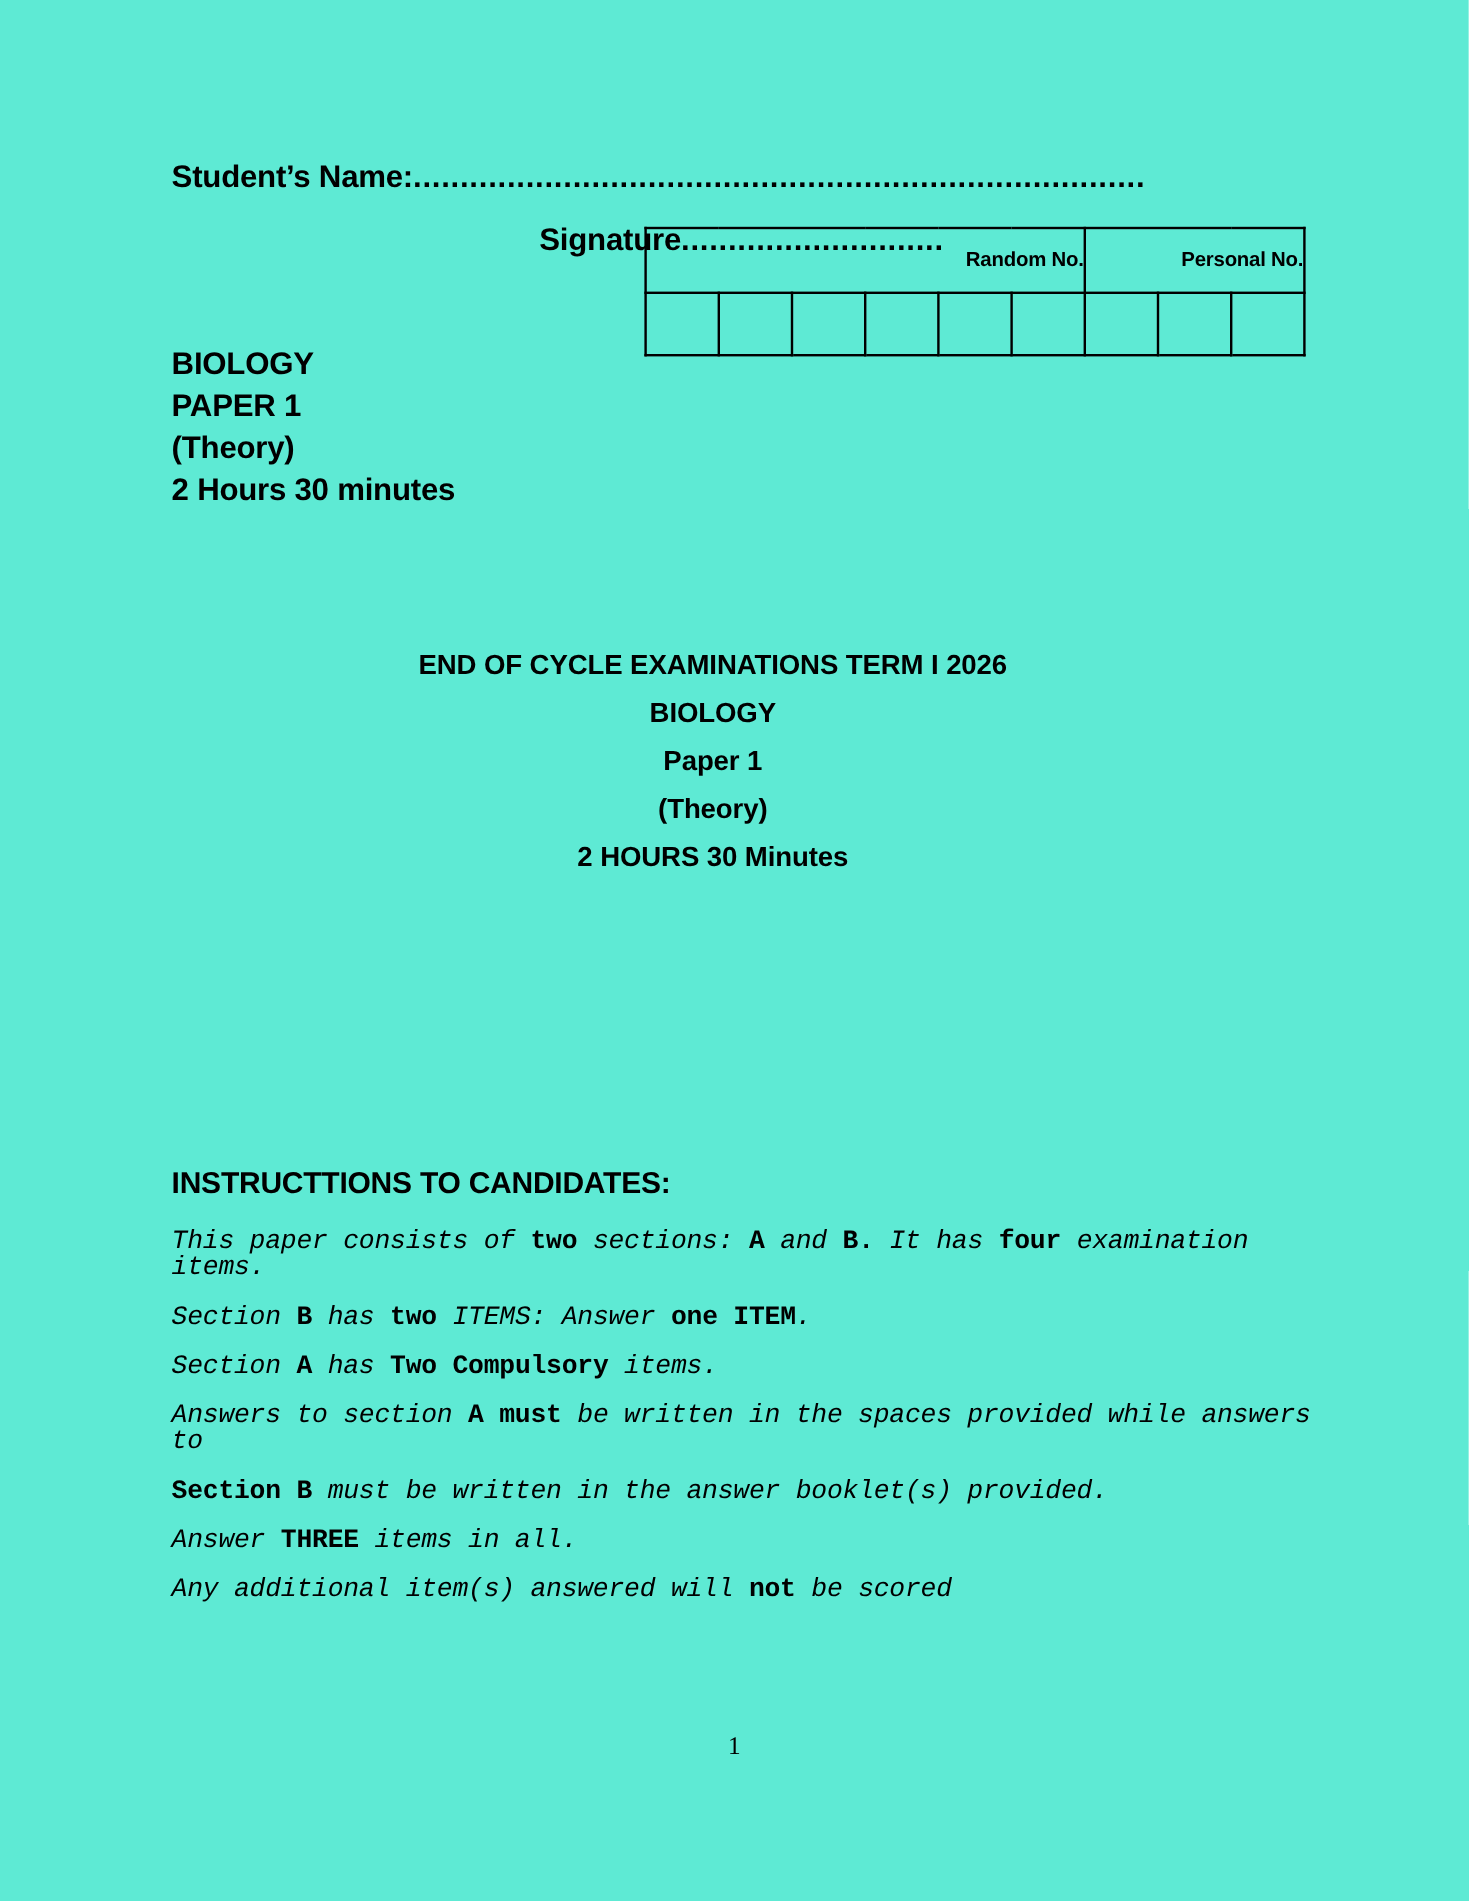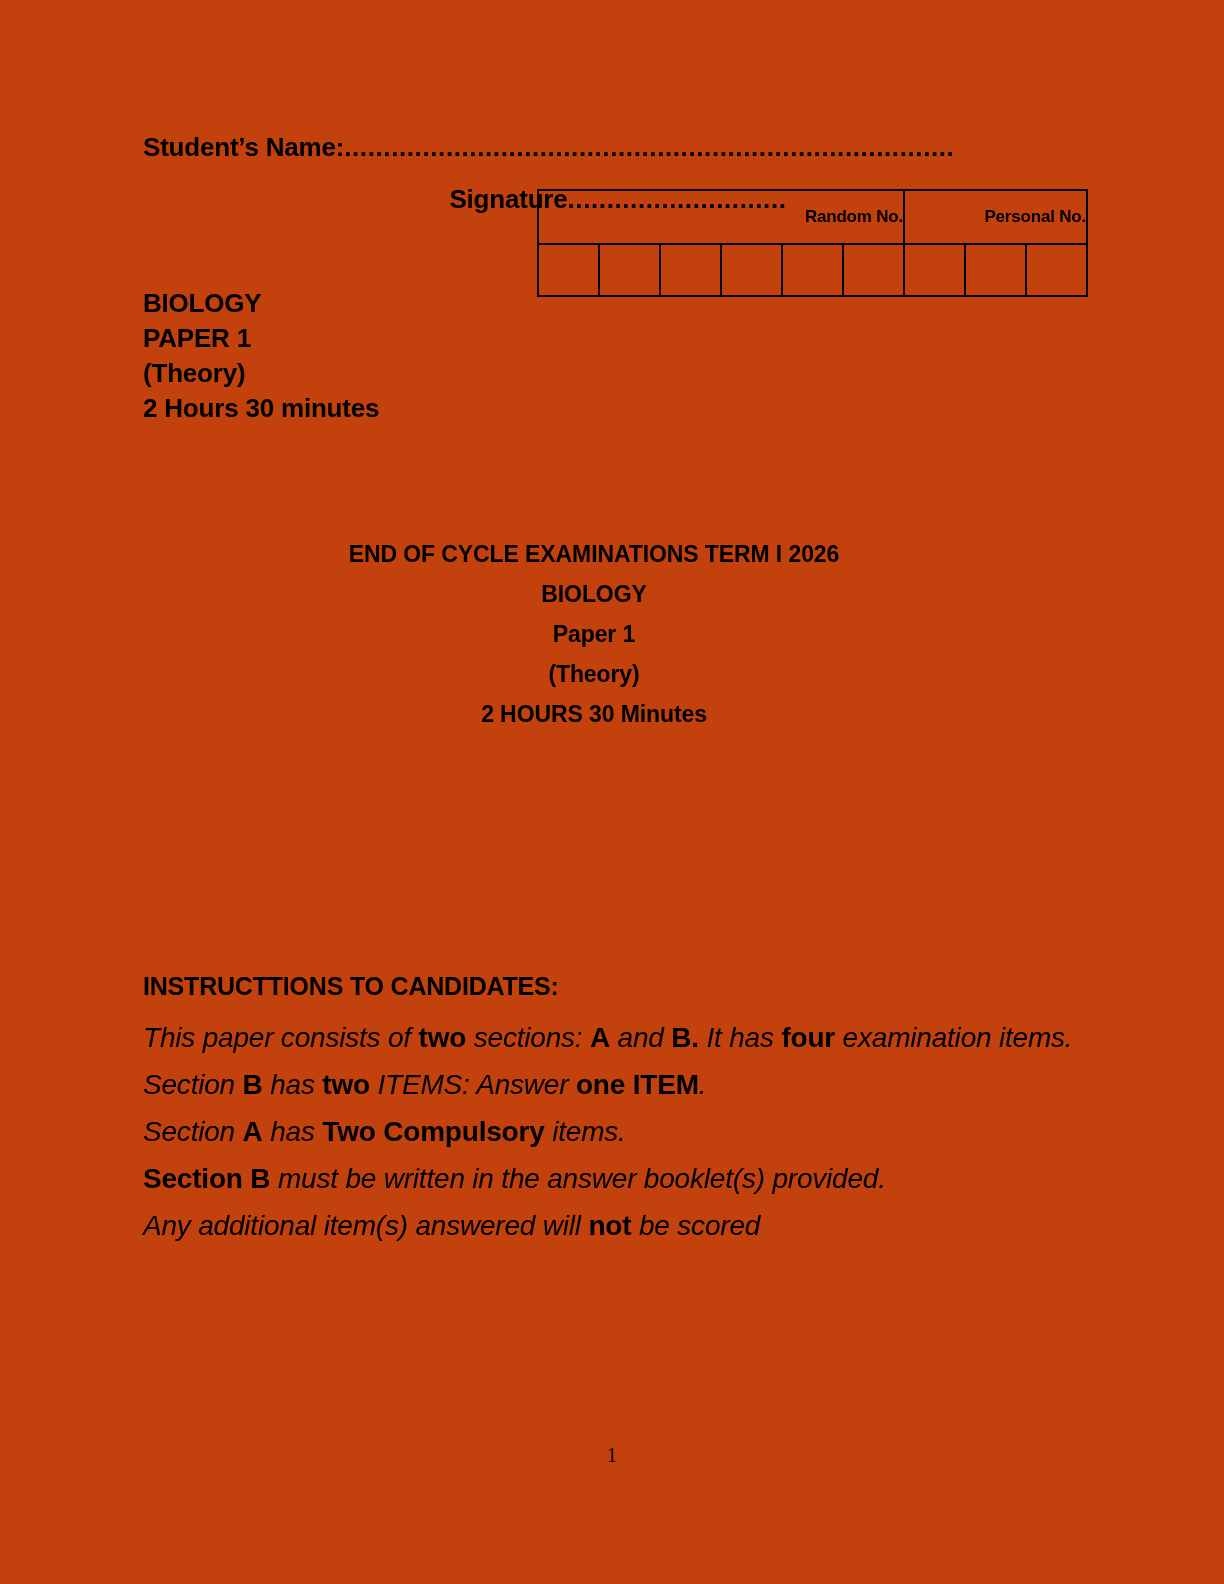--- a/index.html
+++ b/index.html
@@ -9,21 +9,21 @@
     background: #ffffff;
   }
   body {
     font-family: "Liberation Sans", sans-serif;
     color: #000000;
   }
   .page {
     position: relative;
     width: 1224px;
     height: 1584px;
-    background: #c2410c;
+    background: #5eead4;
     overflow: hidden;
     box-sizing: border-box;
   }
 
   
   .header-block {
     position: absolute;
     left: 143px;
     top: 134px;
     width: 950px;
@@ -102,25 +102,26 @@
     top: 972px;
     width: 960px;
   }
   .instr-heading {
     font-size: 25px;
     font-weight: 700;
     letter-spacing: -0.2px;
     margin-bottom: 23px;
   }
   .instr-line {
-    font-size: 28px;
+    font-size: 22px;
     font-style: italic;
     line-height: 1.0;
     margin-bottom: 19px;
     letter-spacing: -0.2px;
+    font-family: Liberation Mono, monospace;
   }
   .instr-line:last-child { margin-bottom: 0; }
   .instr-line b {
     font-weight: 700;
     font-style: normal;
   }
   .instr-line i {
     font-style: italic;
     font-weight: 400;
   }
@@ -186,20 +187,22 @@
     <div>(Theory)</div>
     <div>2 HOURS 30 Minutes</div>
   </div>
 
   <div class="instructions">
     <div class="instr-heading">INSTRUCTTIONS TO CANDIDATES:</div>
     <div class="instr-lines">
         <div class="instr-line"><i>This paper consists of </i><b>two</b><i> sections: </i><b>A</b><i> and </i><b>B.</b><i> It has </i><b>four</b><i> examination items.</i></div>
         <div class="instr-line"><i>Section </i><b>B</b><i> has </i><b>two</b><i> ITEMS: Answer </i><b>one ITEM</b><i>.</i></div>
         <div class="instr-line"><i>Section </i><b>A</b><i> has </i><b>Two Compulsory</b><i> items.</i></div>
+        <div class="instr-line"><i>Answers to section </i><b>A must</b><i> be written in the spaces provided while answers to</i></div>
         <div class="instr-line"><b>Section B</b><i> must be written in the answer booklet(s) provided.</i></div>
+        <div class="instr-line"><i>Answer </i><b>THREE</b><i> items in all.</i></div>
         <div class="instr-line"><i>Any additional item(s) answered will </i><b>not</b><i> be scored</i></div>
       </div>
   </div>
 
   <div class="page-number">1</div>
 
 </div>
 
 </body></html>

